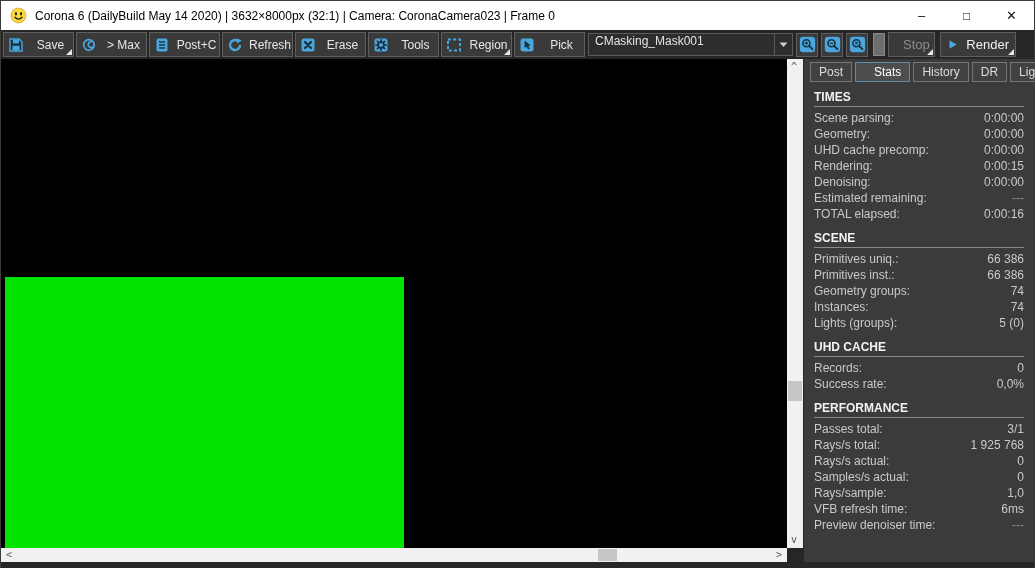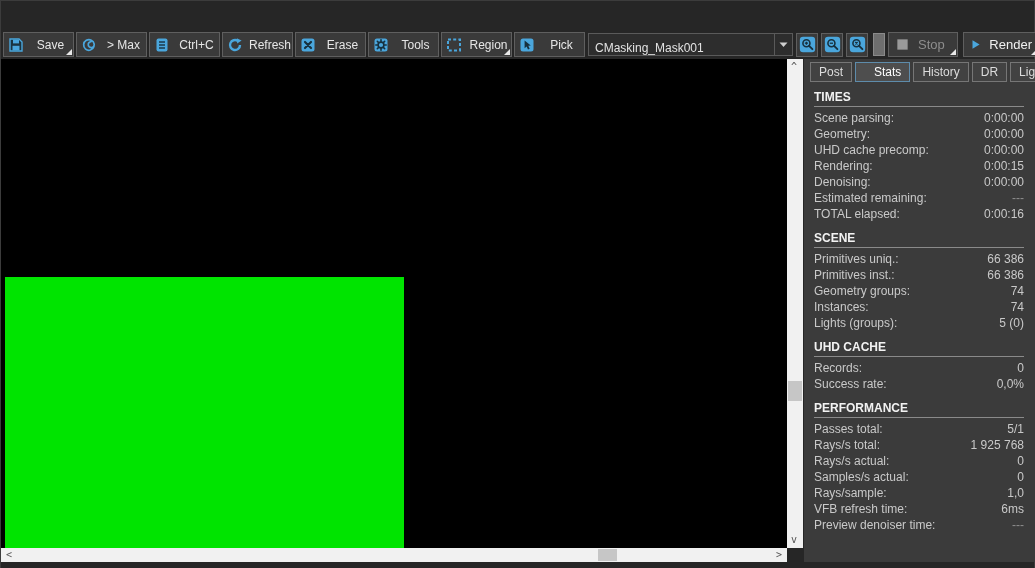--- a/index.html
+++ b/index.html
@@ -13,29 +13,29 @@
   .win-controls { position:absolute; right:0; top:0; height:29px; display:flex; }
   .win-btn { width:45px; height:29px; display:flex; align-items:center; justify-content:center; font-size:13px; color:#111; cursor:default; }
   .win-btn.max { font-size:12px; }
 
   
   .toolbar { position:absolute; top:29px; left:0; right:0; height:29px; background:#262626; display:flex; align-items:center; padding-left:2px; }
   .tb-btn { position:relative; height:25px; width:71px; margin-right:2px; background:#3a3a3a; border:1px solid #5f5f5f; display:flex; align-items:center; justify-content:flex-start; padding-left:4px; gap:6px; color:#e6e6e6; font-size:12px; flex:0 0 auto; }
   .tb-btn .ico { width:16px; height:16px; display:block; flex:0 0 auto; }
   .tb-btn .lbl { flex:1; text-align:center; padding-right:2px; white-space:nowrap; }
   .has-menu::after { content:""; position:absolute; right:1px; bottom:1px; width:0; height:0; border-left:6px solid transparent; border-bottom:6px solid #e8e8e8; }
-  .mask-combo { position:relative; height:23px; width:205px; margin:0 3px 0 1px; background:#2d2d2d; border:1px solid #5a5a5a; display:flex; align-items:flex-end; flex:0 0 auto; }
+  .mask-combo { position:relative; height:23px; width:205px; margin:0 3px 0 1px; background:#2d2d2d; border:1px solid #5a5a5a; display:flex; align-items:flex-start; flex:0 0 auto; }
   .mask-combo .combo-text { flex:1; font-size:12px; color:#e3e3e3; padding-left:6px; white-space:nowrap; overflow:hidden; }
   .mask-combo .combo-arrow { width:18px; height:100%; border-left:1px solid #5a5a5a; display:flex; align-items:center; justify-content:center; }
   .sq-btn { position:relative; height:24px; width:22px; margin-right:3px; background:#3a3a3a; border:1px solid #5f5f5f; display:flex; align-items:center; justify-content:center; flex:0 0 auto; }
   .sq-btn .ico { width:17px; height:17px; }
   .tb-sep { width:12px; height:23px; background:#6e6e6e; border:1px solid #8a8a8a; margin:0 3px 0 2px; flex:0 0 auto; }
   .ctrl-btn { position:relative; height:25px; background:#3a3a3a; border:1px solid #5f5f5f; display:flex; align-items:center; padding:0 6px; gap:8px; font-size:13px; flex:0 0 auto; }
   .ctrl-btn .ico { width:15px; height:15px; }
-  .stop-btn { width:70px; margin-right:5px; color:#8d8d8d; }
+  .stop-btn { width:47px; margin-right:5px; color:#8d8d8d; }
   .render-btn { width:76px; color:#f0f0f0; }
 
   
   .canvas { position:absolute; left:0; top:58px; width:786px; height:489px; background:#000; overflow:hidden; }
   .mask-rect { position:absolute; left:4px; top:218px; width:399px; height:271px; background:#00e400; }
 
   
   .vscroll { position:absolute; left:786px; top:58px; width:16px; height:489px; background:#f1f1f1; }
   .hscroll { position:absolute; left:0; top:547px; width:786px; height:14px; background:#f1f1f1; }
   .scroll-arrow { position:absolute; color:#555; font-family:"DejaVu Sans Mono", monospace; font-size:10px; line-height:1; }
@@ -57,20 +57,34 @@
   .stat-row { display:flex; justify-content:space-between; font-size:12px; line-height:16px; color:#c9c9c9; white-space:nowrap; }
   .stat-value.dim { color:#8f8f8f; }
 
   .bottom-strip { position:absolute; left:0; right:0; top:561px; height:7px; background:#262626; }
 </style>
 </head>
 <body>
 
 <div class="window">
 
+  <div class="titlebar">
+    <svg class="app-icon" viewBox="0 0 16 16">
+      <circle cx="8" cy="8" r="7" fill="#ffd93b" stroke="#c9a82c" stroke-width="0.8"></circle>
+      <ellipse cx="5.6" cy="6.3" rx="1" ry="1.6" fill="#1a1a1a"></ellipse>
+      <ellipse cx="10.4" cy="6.3" rx="1" ry="1.6" fill="#1a1a1a"></ellipse>
+      <path d="M4.7 9.7 Q8 13.1 11.3 9.7" fill="none" stroke="#1a1a1a" stroke-width="1.3" stroke-linecap="round"></path>
+    </svg>
+    <span class="title-text">Corona 6 (DailyBuild May 14 2020) | 3632×8000px (32:1) | Camera: CoronaCamera023 | Frame 0</span>
+    <div class="win-controls">
+      <div class="win-btn">–</div>
+      <div class="win-btn max">□</div>
+      <div class="win-btn">✕</div>
+    </div>
+  </div>
 
   <div class="toolbar">
     <div class="tb-btn has-menu">
       <svg class="ico" viewBox="0 0 16 16">
         <path d="M2 2 h9 l3 3 v9 H2 Z" fill="#1b3440" stroke="#4aa6dc" stroke-width="1.4"></path>
         <rect x="5" y="2.6" width="6" height="3.8" fill="#4aa6dc"></rect>
         <rect x="4.5" y="8.8" width="7" height="4.6" fill="#4aa6dc"></rect>
       </svg>
       <span class="lbl">Save</span>
     </div>
@@ -82,21 +96,21 @@
     </div>
     <div class="tb-btn">
       <svg class="ico" viewBox="0 0 16 16">
         <rect x="2.5" y="1.5" width="11" height="13" rx="2" fill="#4aa6dc"></rect>
         <g stroke="#17313f" stroke-width="1.4">
           <line x1="5" y1="5" x2="11" y2="5"></line>
             <line x1="5" y1="8" x2="11" y2="8"></line>
             <line x1="5" y1="11" x2="11" y2="11"></line>
         </g>
       </svg>
-      <span class="lbl">Ctrl+C</span>
+      <span class="lbl">Post+C</span>
     </div>
     <div class="tb-btn">
       <svg class="ico" viewBox="0 0 16 16">
         <path d="M13 8 a5 5 0 1 1 -2.2-4.1" fill="none" stroke="#4aa6dc" stroke-width="2.4"></path>
         <path d="M9.8 1.2 L14.6 3.6 L10.2 6.4 Z" fill="#4aa6dc"></path>
       </svg>
       <span class="lbl">Refresh</span>
     </div>
     <div class="tb-btn">
       <svg class="ico" viewBox="0 0 16 16">
@@ -299,21 +313,21 @@
             </div>
           </div>
       </div>
 
       <div class="stat-section">
         <div class="stat-section-title">PERFORMANCE</div>
         <div>
 
             <div class="stat-row">
               <span class="stat-label">Passes total:</span>
-              <span class="stat-value">5/1</span>
+              <span class="stat-value">3/1</span>
             </div>
 
 
             <div class="stat-row">
               <span class="stat-label">Rays/s total:</span>
               <span class="stat-value">1 925 768</span>
             </div>
 
             <div class="stat-row">
               <span class="stat-label">Rays/s actual:</span>

